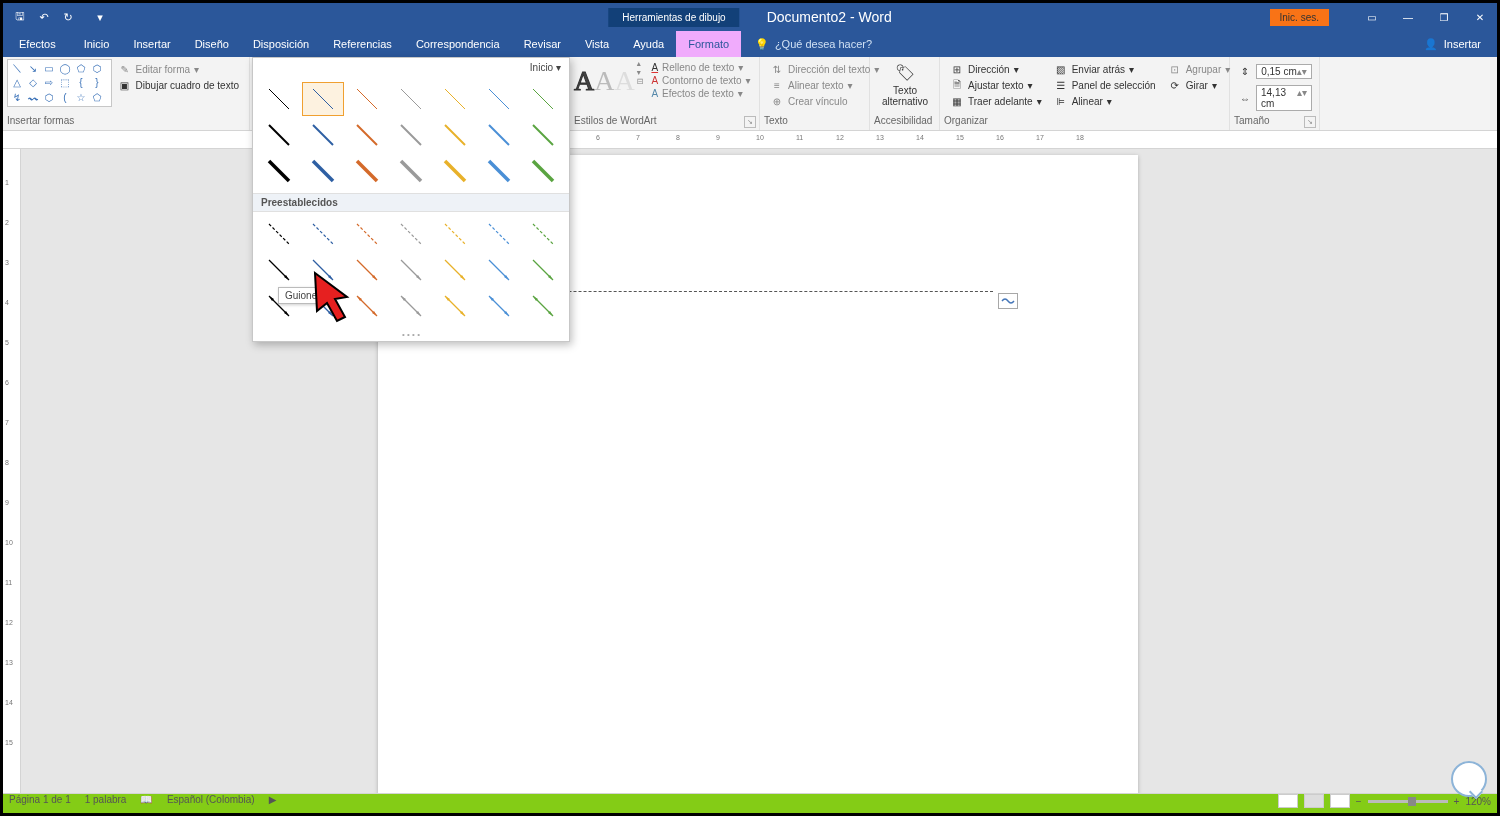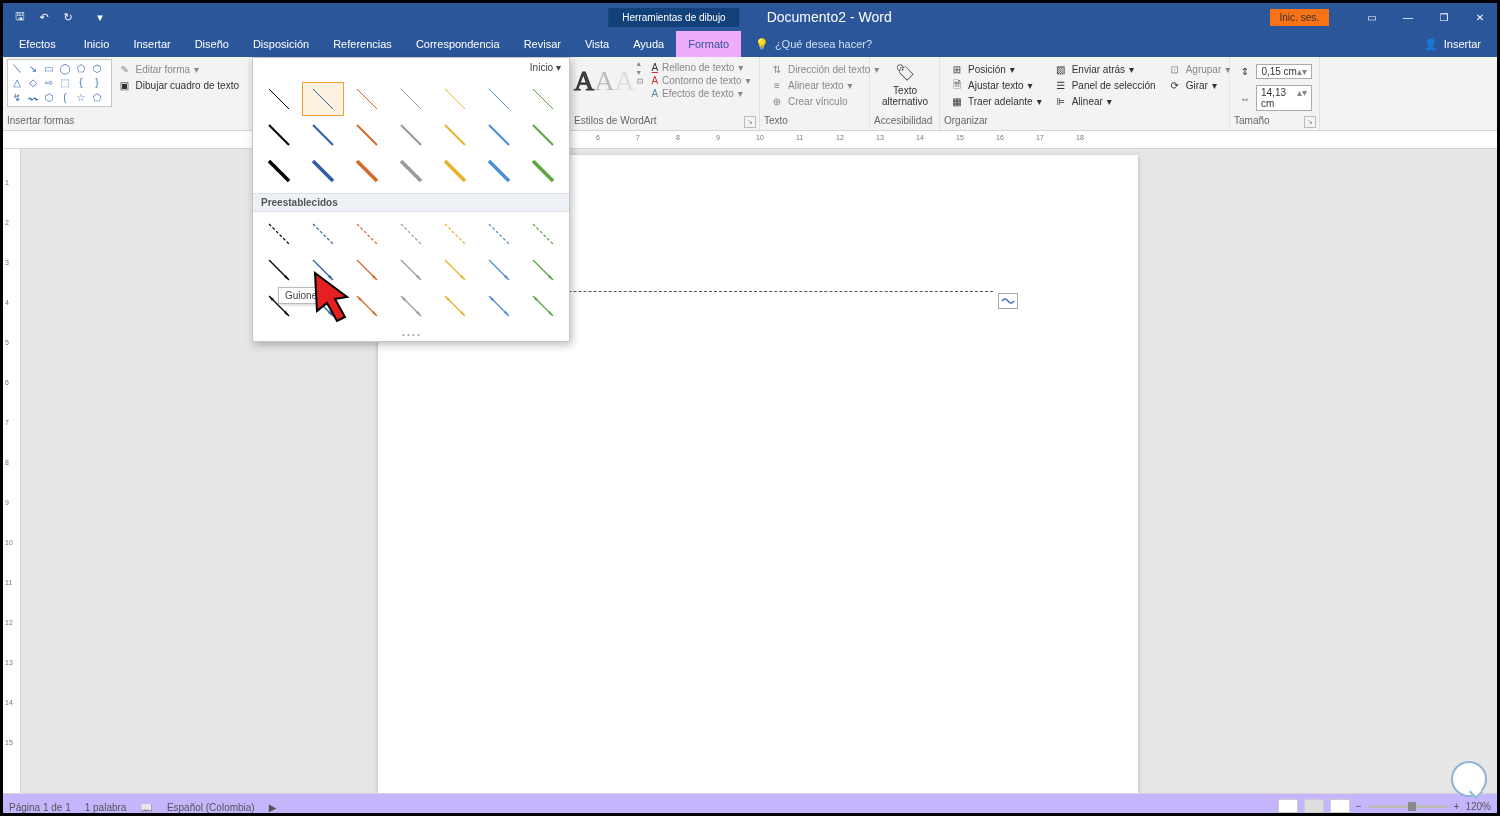--- a/index.html
+++ b/index.html
@@ -26,40 +26,40 @@
 .group-label{font-size:10px;color:#666;padding-bottom:2px}
 .shapes-gallery{width:110px;height:48px;border:1px solid #c7c7c7;background:#fff;display:flex;flex-wrap:wrap;padding:2px;gap:2px}
 .tiny-shape{width:14px;height:12px;display:flex;align-items:center;justify-content:center;color:#3b72b8;font-size:10px}
 .small-col{display:flex;flex-direction:column;gap:0;font-size:10px;color:#888;padding:2px 4px}
 .small-item{display:flex;align-items:center;gap:4px;padding:1px 2px;white-space:nowrap}
 .small-item.enabled{color:#333}
 .wa-letter{width:24px;height:44px;display:flex;align-items:center;justify-content:center;font-size:28px;font-family:"Times New Roman",serif}
 .big-btn{display:flex;flex-direction:column;align-items:center;justify-content:center;padding:2px 8px;font-size:10px;color:#333;text-align:center;line-height:1.1}
 .big-btn .icn{width:28px;height:24px;display:flex;align-items:center;justify-content:center;font-size:16px}
 .spin-row{display:flex;align-items:center;gap:4px;font-size:10px;color:#333;padding:1px 0}
-.spin-box{border:1px solid #ababab;background:#fff;padding:1px 4px;width:56px;display:flex;justify-content:flex-end}
+.spin-box{border:1px solid #ababab;background:#fff;padding:1px 4px;width:56px;display:flex;justify-content:center}
 .dlg-launch{position:absolute;bottom:2px;right:3px;width:12px;height:12px;border:1px solid #bbb;font-size:7px;color:#888;display:flex;align-items:center;justify-content:center}
 .ruler-h{height:18px;background:#fff;border-bottom:1px solid #d4d4d4;position:relative}
 .canvas{position:absolute;top:146px;left:0;right:0;bottom:20px;background:#e6e6e6}
 .vruler{position:absolute;left:0;top:0;bottom:0;width:18px;background:#fff;border-right:1px solid #d4d4d4}
 .vtick{position:absolute;left:2px;font-size:7px;color:#777}
 .page{position:absolute;left:375px;top:6px;width:760px;height:640px;background:#fff;box-shadow:0 1px 4px rgba(0,0,0,0.25)}
 .dashed-line{position:absolute;top:136px;left:60px;width:555px;border-top:1.5px dashed #555}
 .layout-handle{position:absolute;top:138px;left:620px;width:20px;height:16px;border:1px solid #a8a8a8;background:#fff;display:flex;align-items:center;justify-content:center}
 .layout-handle svg{width:14px;height:10px}
 .gallery-dd{position:absolute;left:249px;top:54px;width:318px;background:#fff;border:1px solid #c7c7c7;box-shadow:2px 3px 8px rgba(0,0,0,0.25);z-index:50}
 .gallery-hdr{display:flex;justify-content:flex-end;padding:4px 8px;font-size:10px;color:#444}
 .gallery-sec{background:#eef2f7;font-size:10px;color:#555;font-weight:600;padding:3px 8px;border-top:1px solid #e0e0e0;border-bottom:1px solid #e0e0e0}
 .swatches{display:grid;grid-template-columns:repeat(7,1fr);padding:4px}
 .swatch{height:34px;display:flex;align-items:center;justify-content:center;border:1px solid transparent;margin:1px}
 .swatch.sel{border:1px solid #f0a030;background:#fdf2e0}
 .swatch svg{width:30px;height:30px}
 .tooltip{position:absolute;left:275px;top:284px;background:#fff;border:1px solid #bbb;padding:2px 6px;font-size:10px;color:#444;z-index:60;box-shadow:1px 1px 3px rgba(0,0,0,0.2)}
 .cursor-arrow{position:absolute;left:304px;top:266px;z-index:70}
-.statusbar{position:absolute;bottom:0;left:0;right:0;height:20px;background:#c4b5fd;border-top:1px solid #d4d4d4;display:flex;align-items:flex-end;font-size:10px;color:#555;padding:0 6px;gap:14px}
+.statusbar{position:absolute;bottom:0;left:0;right:0;height:20px;background:#84cc16;border-top:1px solid #d4d4d4;display:flex;align-items:flex-start;font-size:10px;color:#555;padding:0 6px;gap:14px}
 .statusbar .right{margin-left:auto;display:flex;align-items:center;gap:6px}
 .view-btn{width:20px;height:14px;border:1px solid #ccc;background:#fff}
 .zoom-track{width:80px;height:3px;background:#bbb;position:relative}
 .zoom-thumb{position:absolute;left:50%;top:-3px;width:8px;height:9px;background:#888}
 .chat-bubble{position:absolute;right:10px;bottom:16px;width:36px;height:36px;border:2px solid #8db4d8;border-radius:50%;background:#fff;z-index:40}
 .chat-bubble::after{content:"";position:absolute;right:4px;bottom:-2px;width:8px;height:8px;border-right:2px solid #8db4d8;border-bottom:2px solid #8db4d8;background:#fff;transform:rotate(45deg)}
 .mini-icon{display:inline-flex;width:14px;height:14px;align-items:center;justify-content:center}
 .htick{position:absolute;top:3px;font-size:7px;color:#777}
 </style>
 </head>
@@ -188,21 +188,21 @@
         <div class="icn">🏷</div>
         <div>Texto alternativo</div>
       </div>
     </div>
     <div class="group-label">Accesibilidad</div>
   </div>
 
   <div class="group" style="width:290px">
     <div class="group-body">
       <div class="small-col" style="color:#333">
-        <div class="small-item enabled"><span class="mini-icon">⊞</span><span>Posición</span> ▾</div>
+        <div class="small-item enabled"><span class="mini-icon">⊞</span><span>Dirección</span> ▾</div>
         <div class="small-item enabled"><span class="mini-icon">🗎</span><span>Ajustar texto</span> ▾</div>
         <div class="small-item enabled"><span class="mini-icon">▦</span><span>Traer adelante</span> ▾</div>
       </div>
       <div class="small-col" style="color:#333">
         <div class="small-item enabled"><span class="mini-icon">▧</span><span>Enviar atrás</span> ▾</div>
         <div class="small-item enabled">
             <span class="mini-icon">☰</span>
             <span>Panel de selección</span>
           </div>
         <div class="small-item enabled"><span class="mini-icon">⊫</span><span>Alinear</span> ▾</div>

